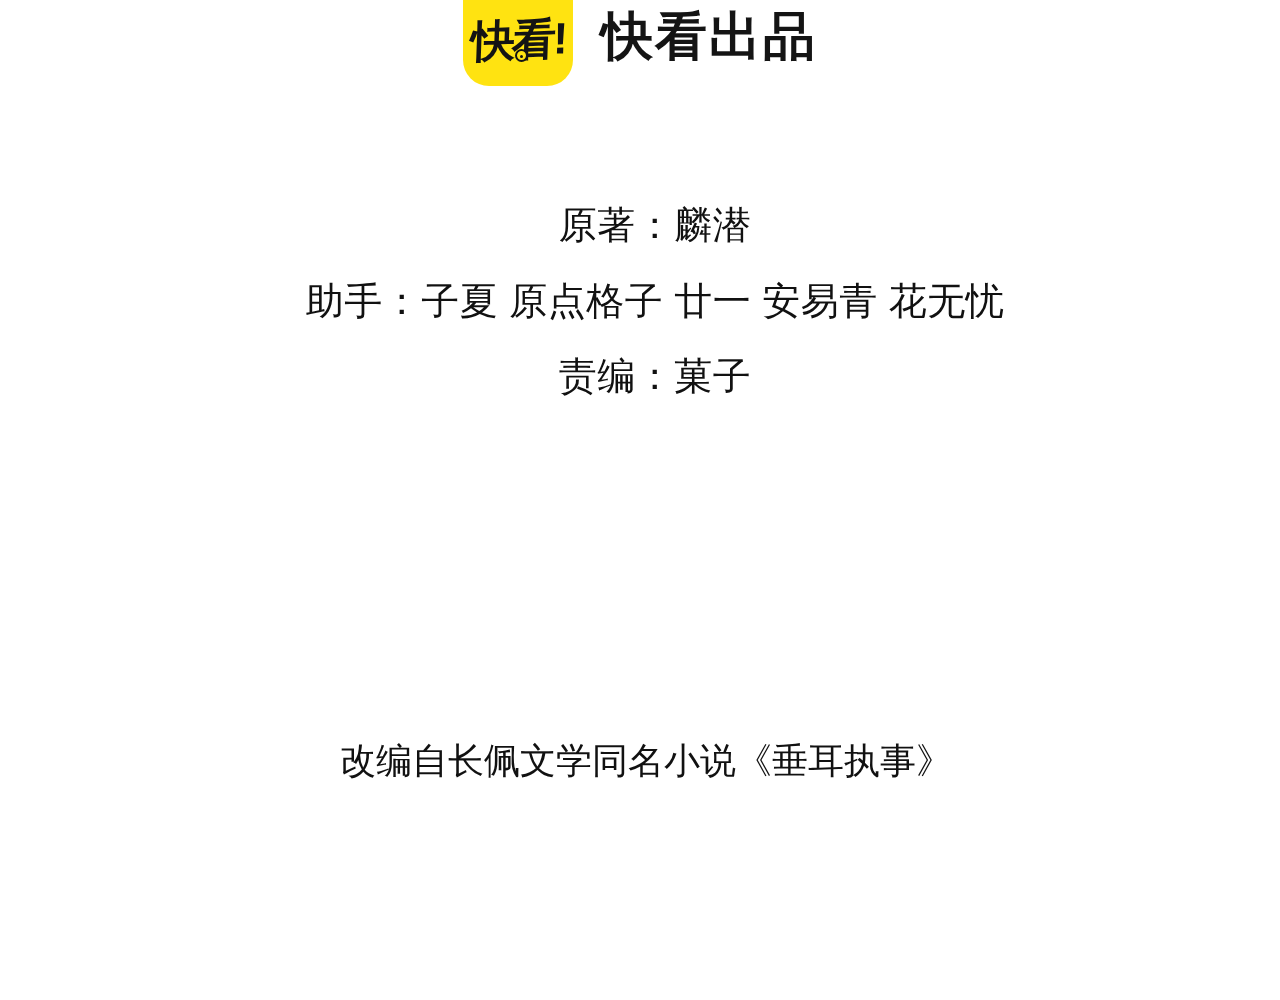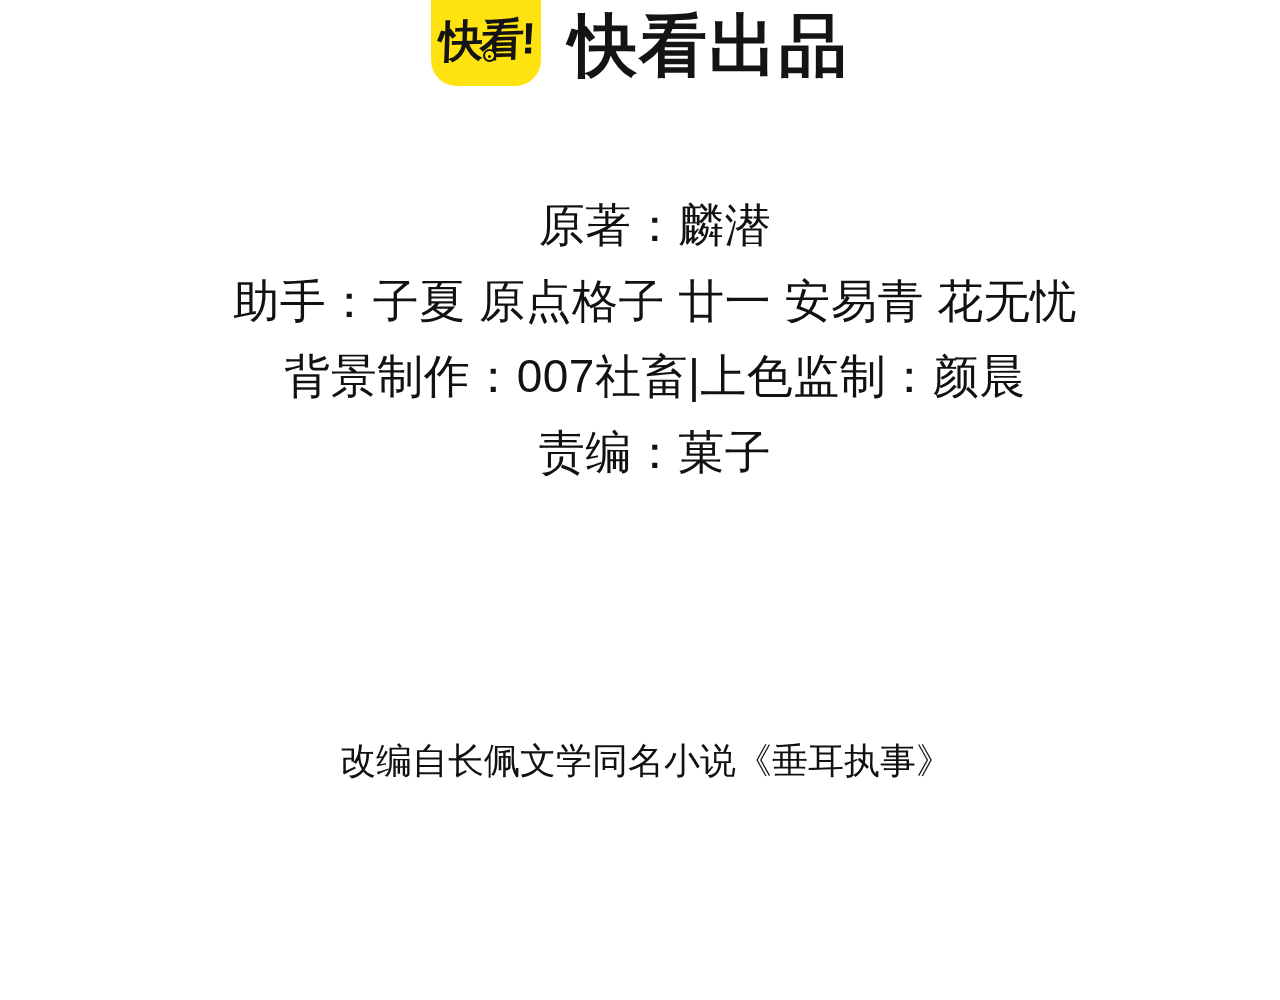--- a/index.html
+++ b/index.html
@@ -54,36 +54,36 @@
     content: "";
     position: absolute;
     left: 3px; top: 4px;
     width: 3px; height: 3px;
     background: #141414;
     border-radius: 50%;
   }
   .brand-title {
     margin-left: 28px;
     margin-top: 8px;
-    font-size: 68px;
+    font-size: 52px;
     font-weight: 700;
     letter-spacing: 2px;
     color: #141414;
     line-height: 1.1;
     white-space: nowrap;
   }
   
   .credits {
     position: absolute;
     top: 188px; left: 0; right: 0;
     text-align: center;
     padding-left: 30px; 
   }
   .credit-line {
-    font-size: 46px;
+    font-size: 38px;
     font-weight: 500;
     line-height: 75.5px;
     color: #111111;
     white-space: nowrap;
     letter-spacing: 0.5px;
   }
   
   .adaptation-note {
     position: absolute;
     top: 739px; left: 0; right: 0;
@@ -105,19 +105,18 @@
     <div class="logo">
       <span class="logo-text">快看!</span>
       <span class="logo-badge"></span>
     </div>
     <div class="brand-title">快看出品</div>
   </header>
 
   <main class="credits">
     <div class="credit-line">原著：麟潜</div>
     <div class="credit-line">助手：子夏 原点格子 廿一 安易青 花无忧</div>
-    <div class="credit-line">背景制作：007社畜|上色监制：颜晨</div>
     <div class="credit-line">责编：菓子</div>
   </main>
 
   <footer class="adaptation-note">改编自长佩文学同名小说《垂耳执事》</footer>
 
 </div>
 
 </body></html>

